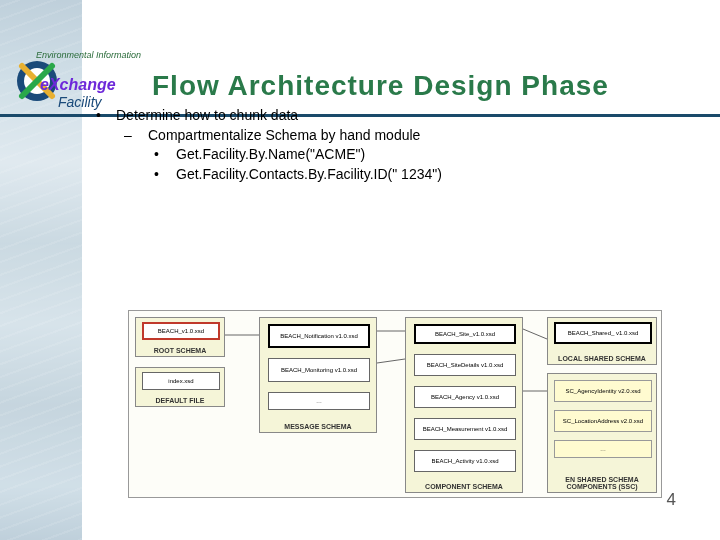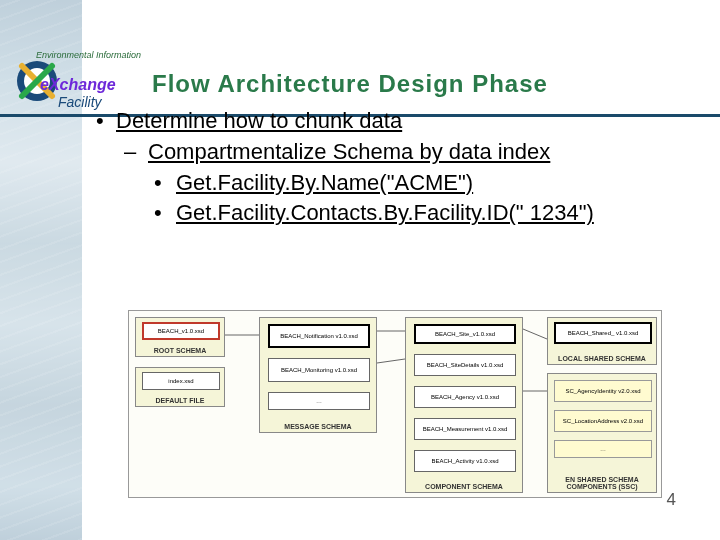--- a/index.html
+++ b/index.html
@@ -3,23 +3,23 @@
 <meta charset="utf-8">
 <style>
   * { box-sizing: border-box; margin: 0; padding: 0; }
   body { width: 720px; height: 540px; background: #fff; font-family: Arial, sans-serif; position: relative; overflow: hidden; }
   .sidebar { position: absolute; left: 0; top: 0; width: 82px; height: 540px; background: linear-gradient(to bottom, #4a7a9a 0%, #7ba5bd 15%, #a8c3d4 30%, #6b95ad 45%, #8fb2c6 60%, #5d89a3 75%, #7ca5bd 90%, #4a7a9a 100%); opacity: 0.35; }
   .sidebar::before { content: ""; position: absolute; inset: 0; background: repeating-linear-gradient(-20deg, rgba(255,255,255,0.1) 0px, rgba(255,255,255,0.1) 2px, transparent 2px, transparent 12px); }
   .header { position: absolute; left: 0; top: 0; width: 720px; height: 72px; margin-top: 48px; }
   .env-text { position: absolute; left: 36px; top: 2px; font-size: 9px; color: #2a6b3a; font-style: italic; }
   .logo { position: absolute; left: 4px; top: 10px; width: 136px; height: 58px; }
   .logo-x { position: absolute; left: 10px; top: 0; width: 46px; height: 46px; }
-  .title { position: absolute; left: 152px; top: 22px; font-size: 24px; font-weight: bold; color: #2a7a4a; letter-spacing: 1px; }
+  .title { position: absolute; left: 152px; top: 22px; font-size: 28px; font-weight: bold; color: #2a7a4a; letter-spacing: 1px; }
   .underline { position: absolute; left: 0; top: 66px; width: 720px; height: 3px; background: #1a4a6a; }
-  .content { position: absolute; left: 92px; top: 106px; width: 610px; font-size: 22px; color: #000; line-height: 1.4; text-decoration: underline; }
+  .content { position: absolute; left: 92px; top: 106px; width: 610px; font-size: 14px; color: #000; line-height: 1.4; }
   .bullet1 { position: relative; padding-left: 24px; }
   .bullet1::before { content: "•"; position: absolute; left: 4px; top: 0; }
   .dash { position: relative; padding-left: 56px; }
   .dash::before { content: "–"; position: absolute; left: 32px; top: 0; }
   .bullet2 { position: relative; padding-left: 84px; }
   .bullet2::before { content: "•"; position: absolute; left: 62px; top: 0; }
   .diagram { position: absolute; left: 128px; top: 310px; width: 534px; height: 188px; border: 1px solid #999; background: #fdfdf8; }
   .dgroup { position: absolute; background: #f5f5d8; border: 1px solid #888; }
   .dgroup-label { position: absolute; bottom: 2px; left: 0; right: 0; text-align: center; font-size: 7px; font-weight: bold; color: #333; }
   .dbox { position: absolute; background: #fff; font-size: 6px; text-align: center; display: flex; align-items: center; justify-content: center; line-height: 1.1; padding: 1px; }
@@ -45,21 +45,21 @@
     </svg>
     <div style="position:absolute;left:36px;top:18px;font-size:16px;font-weight:bold;color:#6d28d9;font-style:italic">eXchange</div>
     <div style="position:absolute;left:54px;top:36px;font-size:14px;color:#1a4a7a;font-style:italic">Facility</div>
   </div>
   <div class="title">Flow Architecture Design Phase</div>
   <div class="underline"></div>
 </div>
 
 <div class="content">
   <div class="bullet1">Determine how to chunk data</div>
-  <div class="dash">Compartmentalize Schema by data index</div>
+  <div class="dash">Compartmentalize Schema by hand module</div>
   <div class="bullet2">Get.Facility.By.Name("ACME")</div>
   <div class="bullet2">Get.Facility.Contacts.By.Facility.ID(" 1234")</div>
 </div>
 
 <div class="diagram">
   <div class="dgroup" style="left:6px;top:6px;width:90px;height:40px">
     <div class="dbox b-red" style="left:6px;top:4px;width:78px;height:18px">BEACH_v1.0.xsd</div>
     <div class="dgroup-label">ROOT SCHEMA</div>
   </div>
   <div class="dgroup" style="left:6px;top:56px;width:90px;height:40px">

